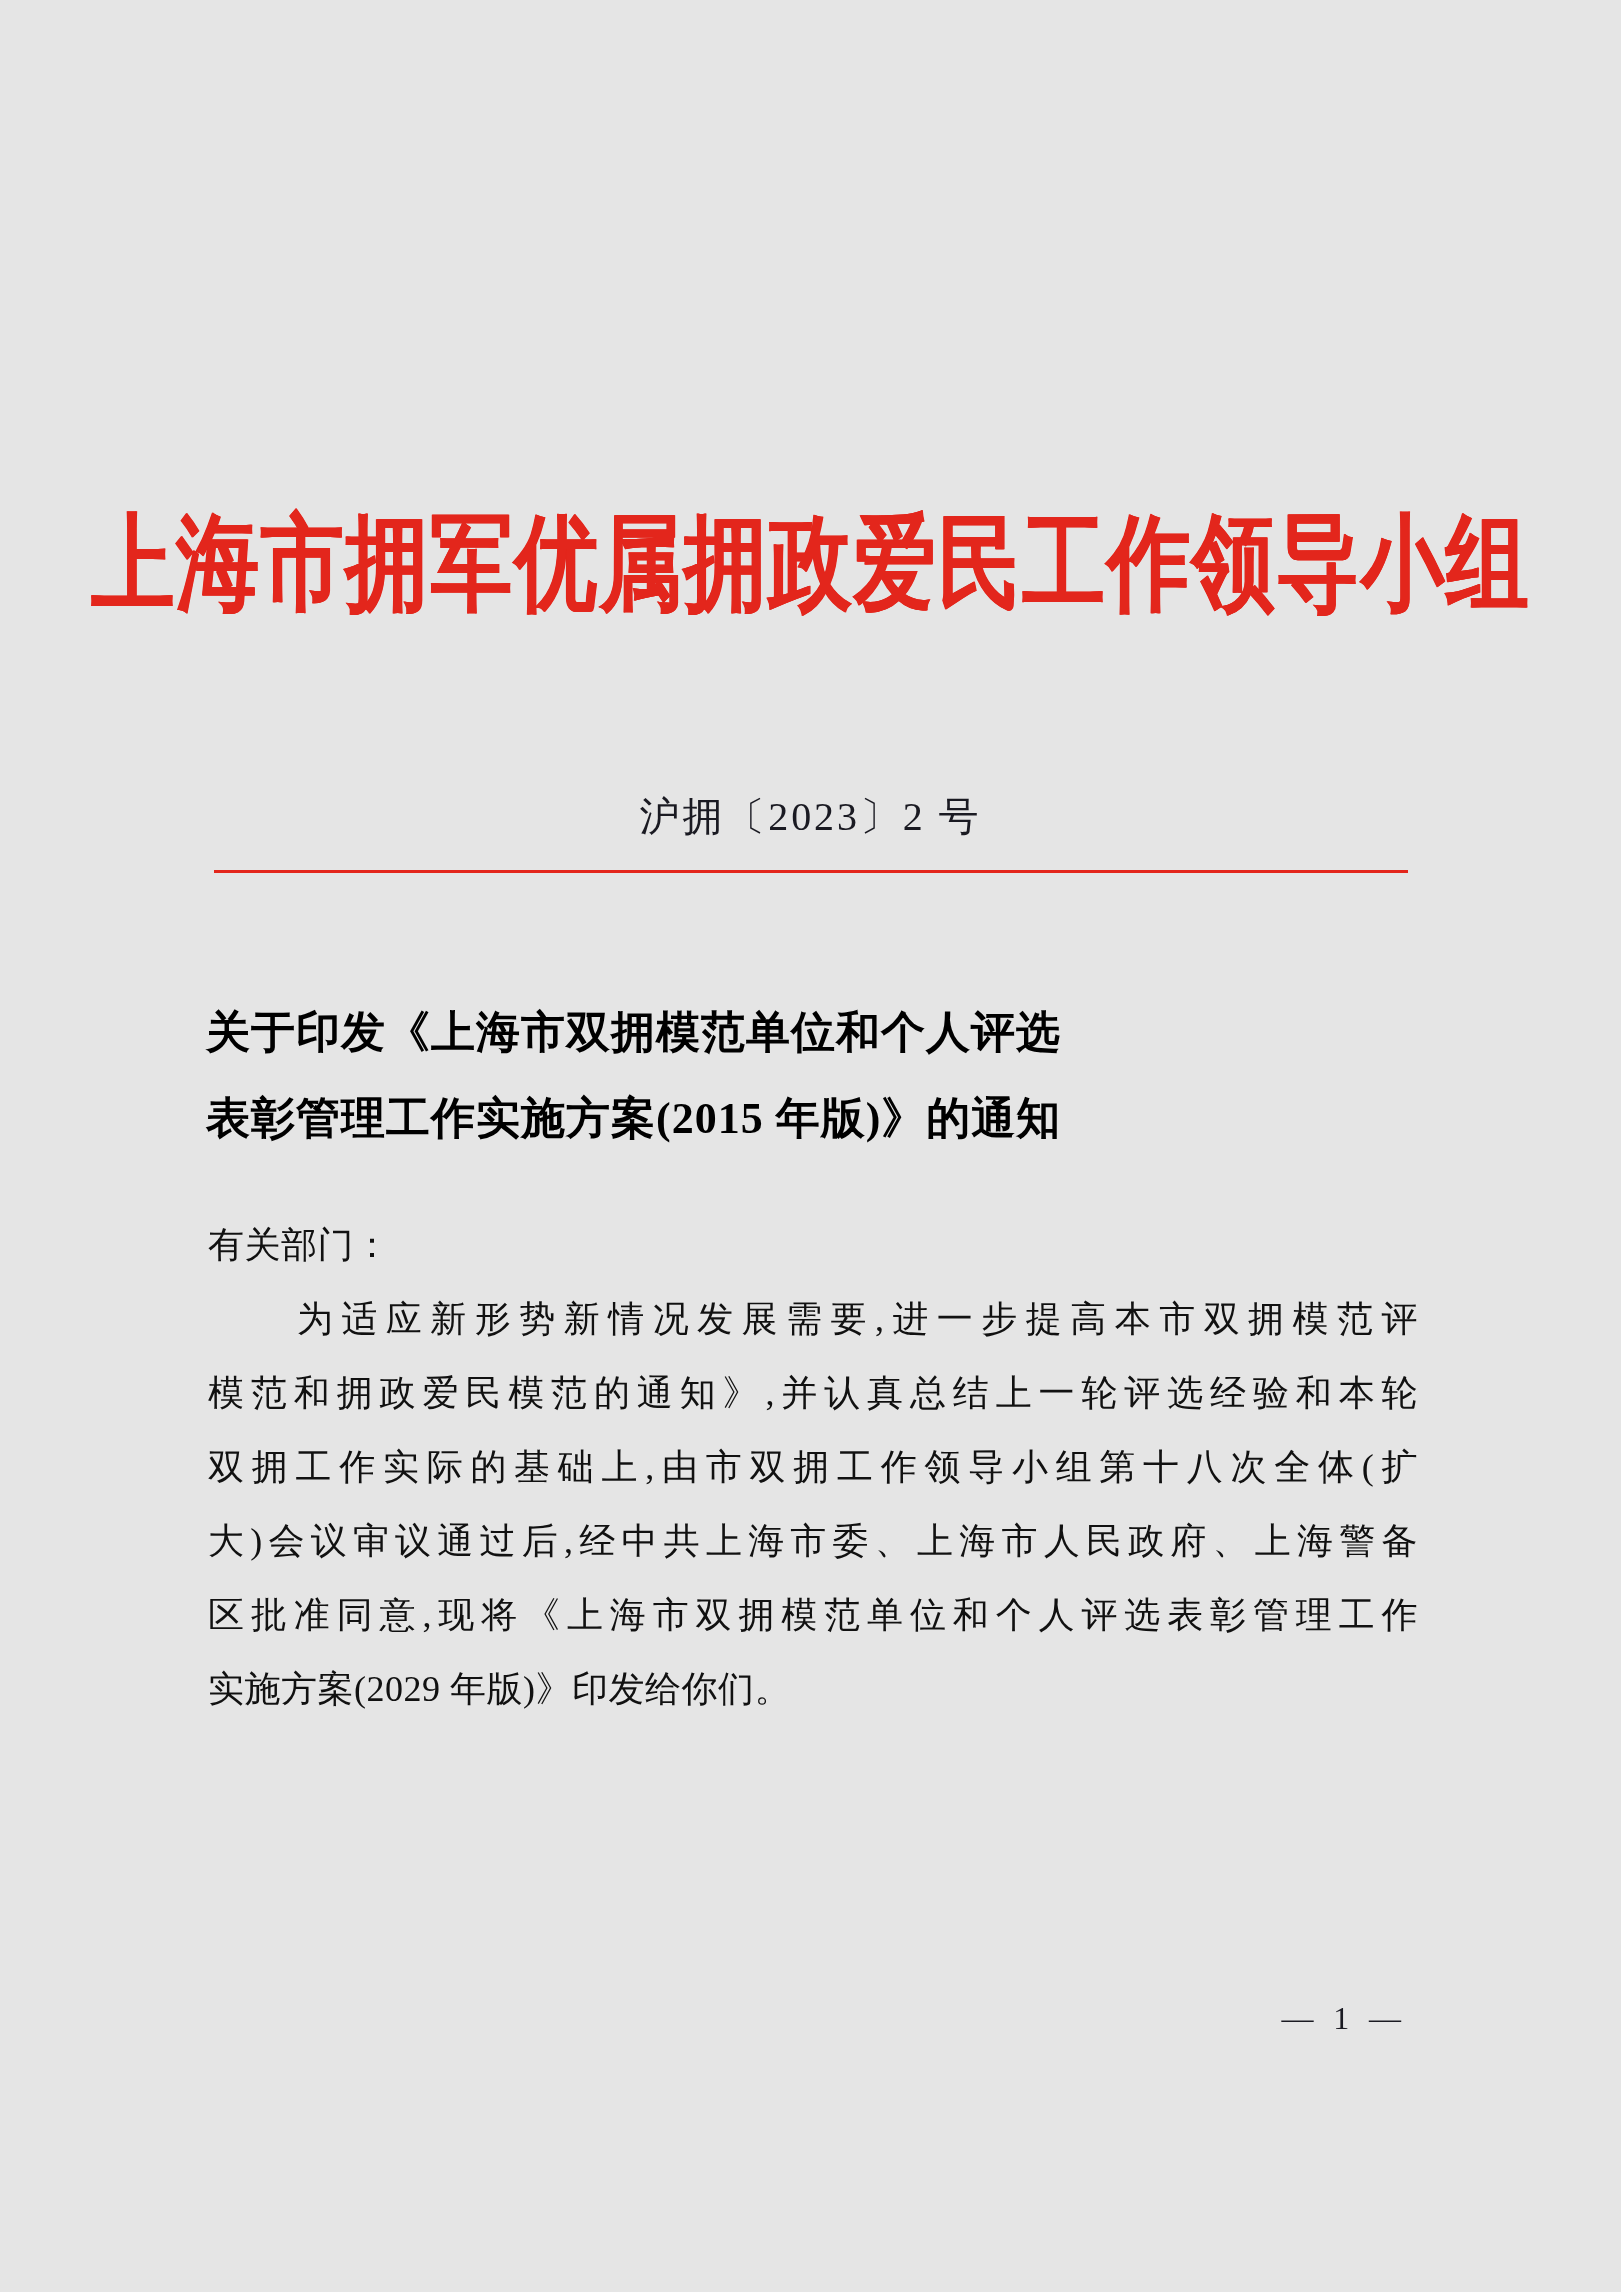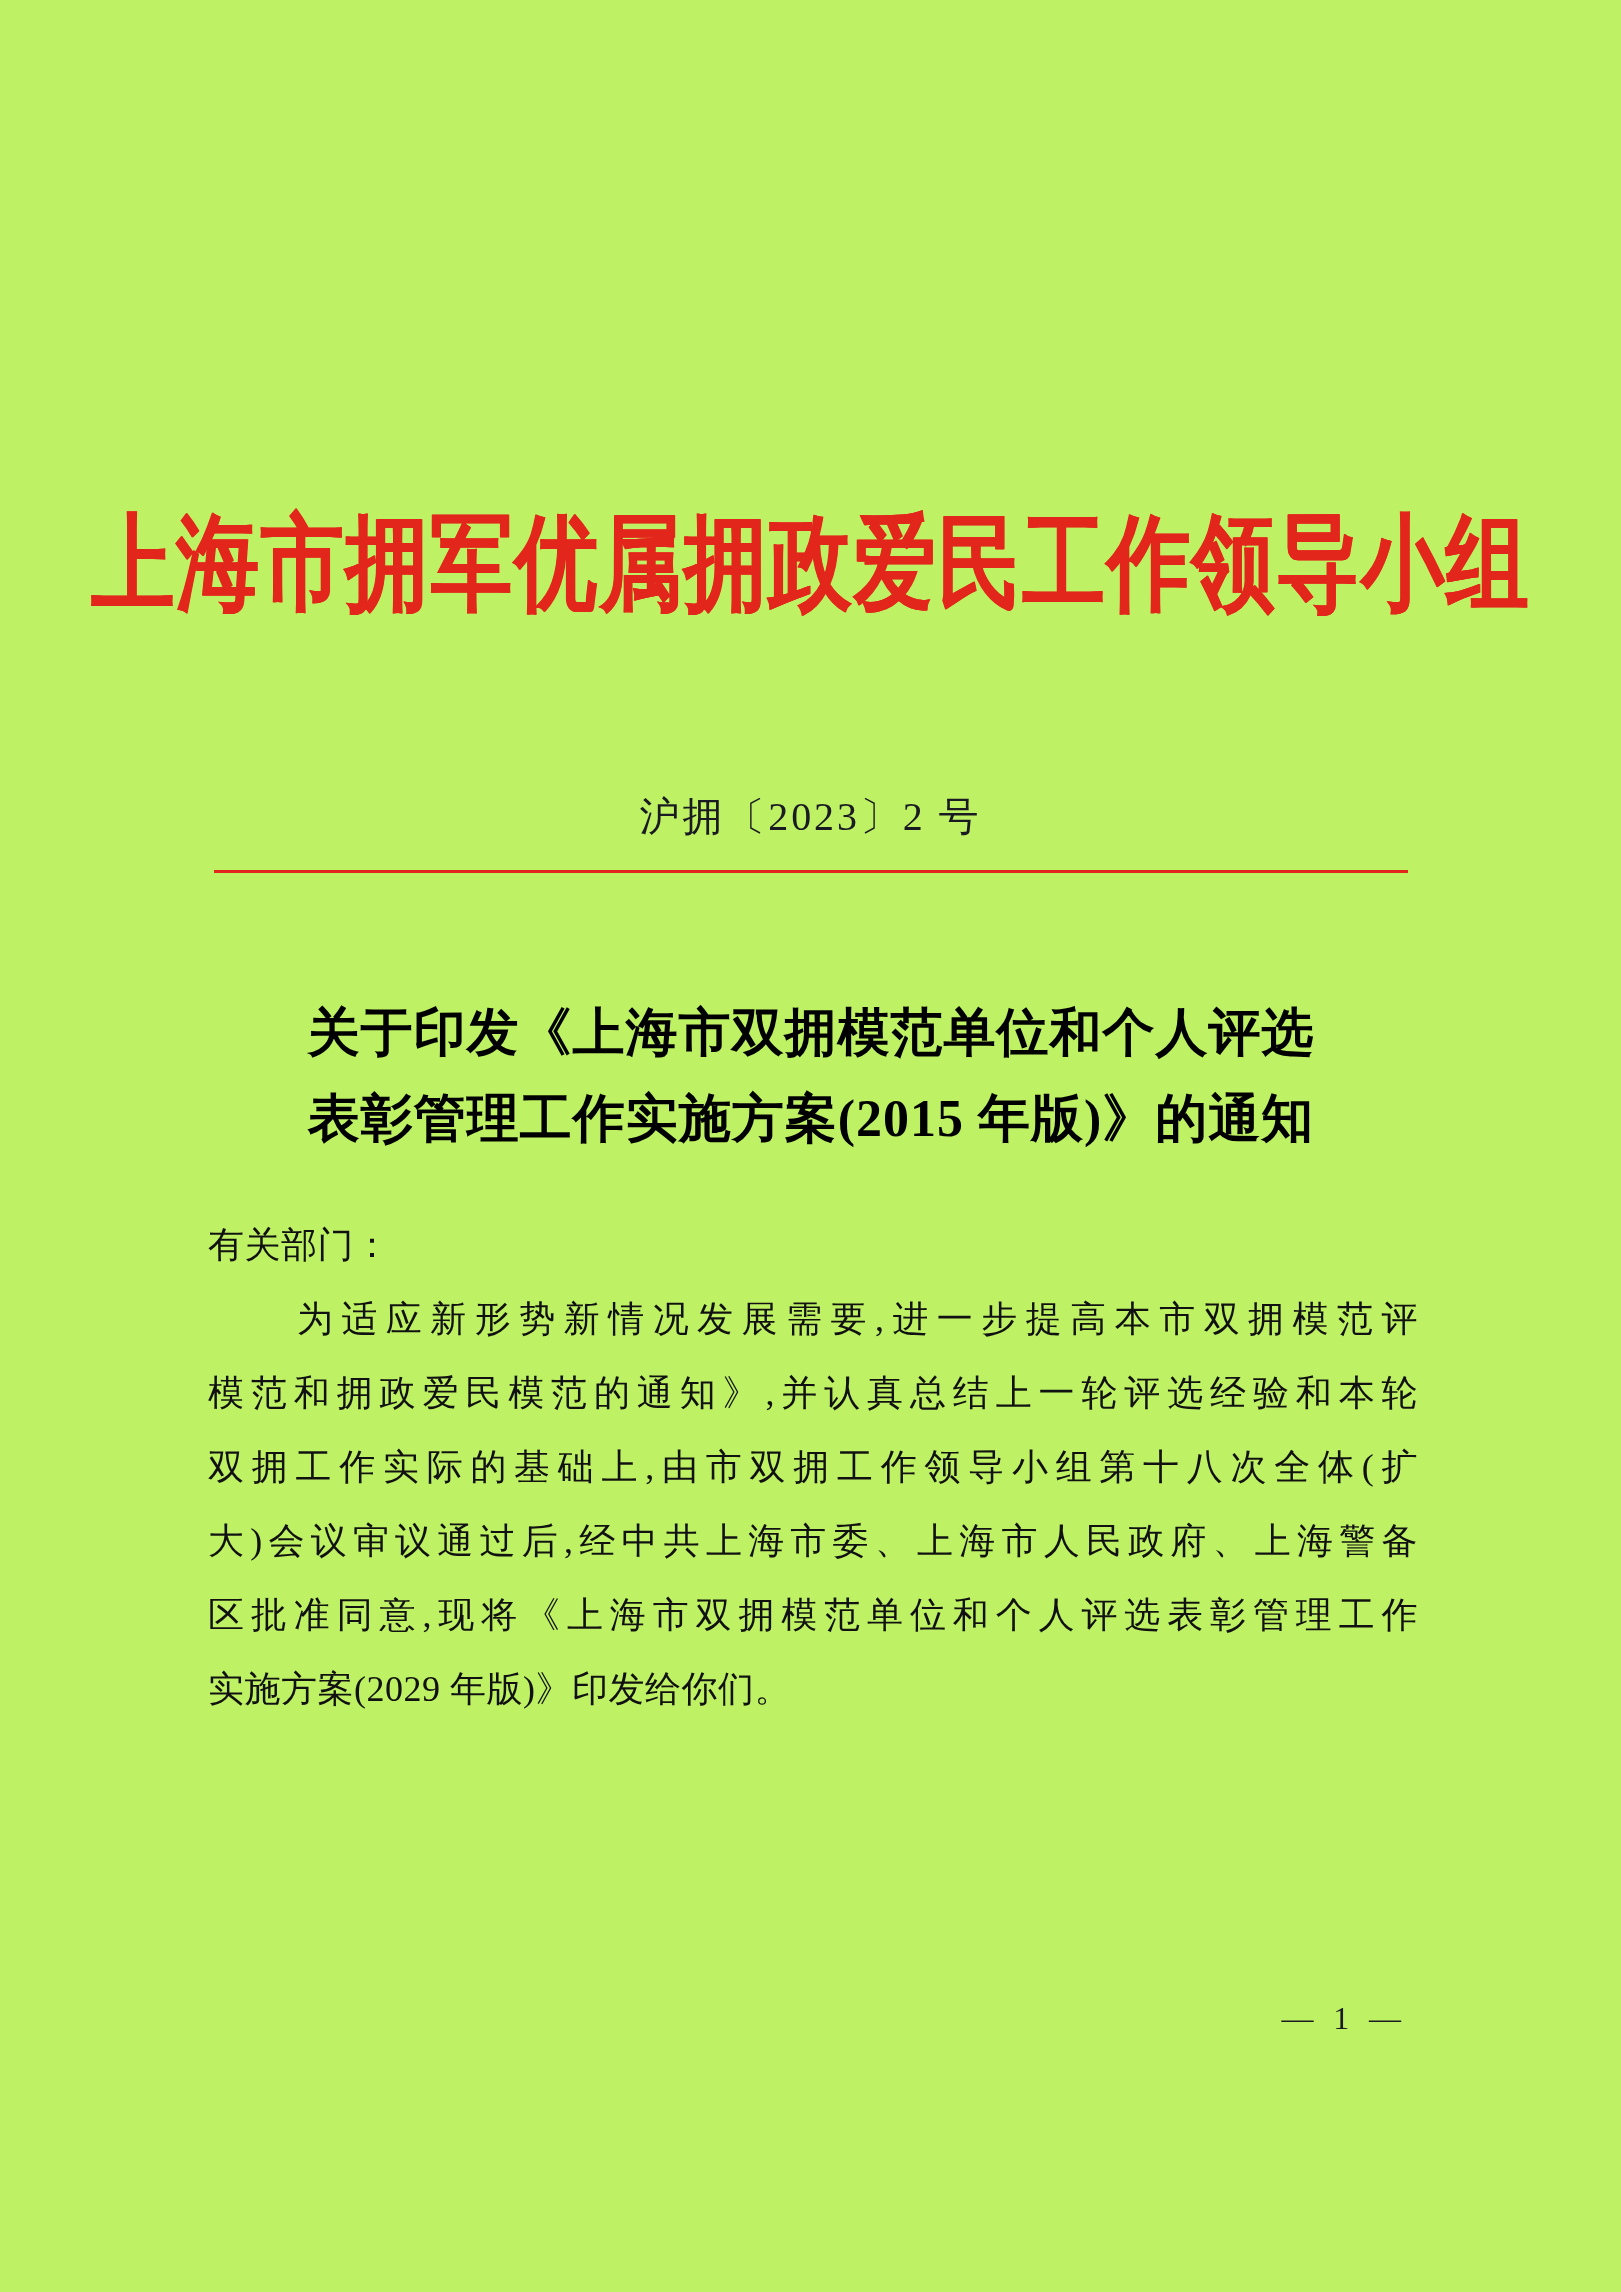--- a/index.html
+++ b/index.html
@@ -8,21 +8,21 @@
     background: #ffffff;
   }
   body {
     font-family: "Liberation Serif", "DejaVu Serif", serif;
     color: #000000;
   }
   #page {
     position: relative;
     width: 1621px;
     height: 2293px;
-    background: #bef264;
+    background: #e5e5e5;
     overflow: hidden;
     box-sizing: border-box;
   }
 
   
   .masthead {
     position: absolute;
     left: 0;
     right: 0;
     top: 519px;
@@ -64,23 +64,23 @@
     height: 2.9px;
     background: #e3261c;
   }
 
   
   .notice-title {
     position: absolute;
     left: 206px;
     width: 1210px;
     top: 990px;
-    text-align: center;
+    text-align: left;
     font-weight: 700;
-    font-size: 52px;
+    font-size: 44px;
     line-height: 86px;
     letter-spacing: 1px;
     color: #000;
     font-family: "Liberation Serif", "DejaVu Serif", serif;
   }
   .notice-title .tl {
     display: block;
     white-space: nowrap;
   }
 

